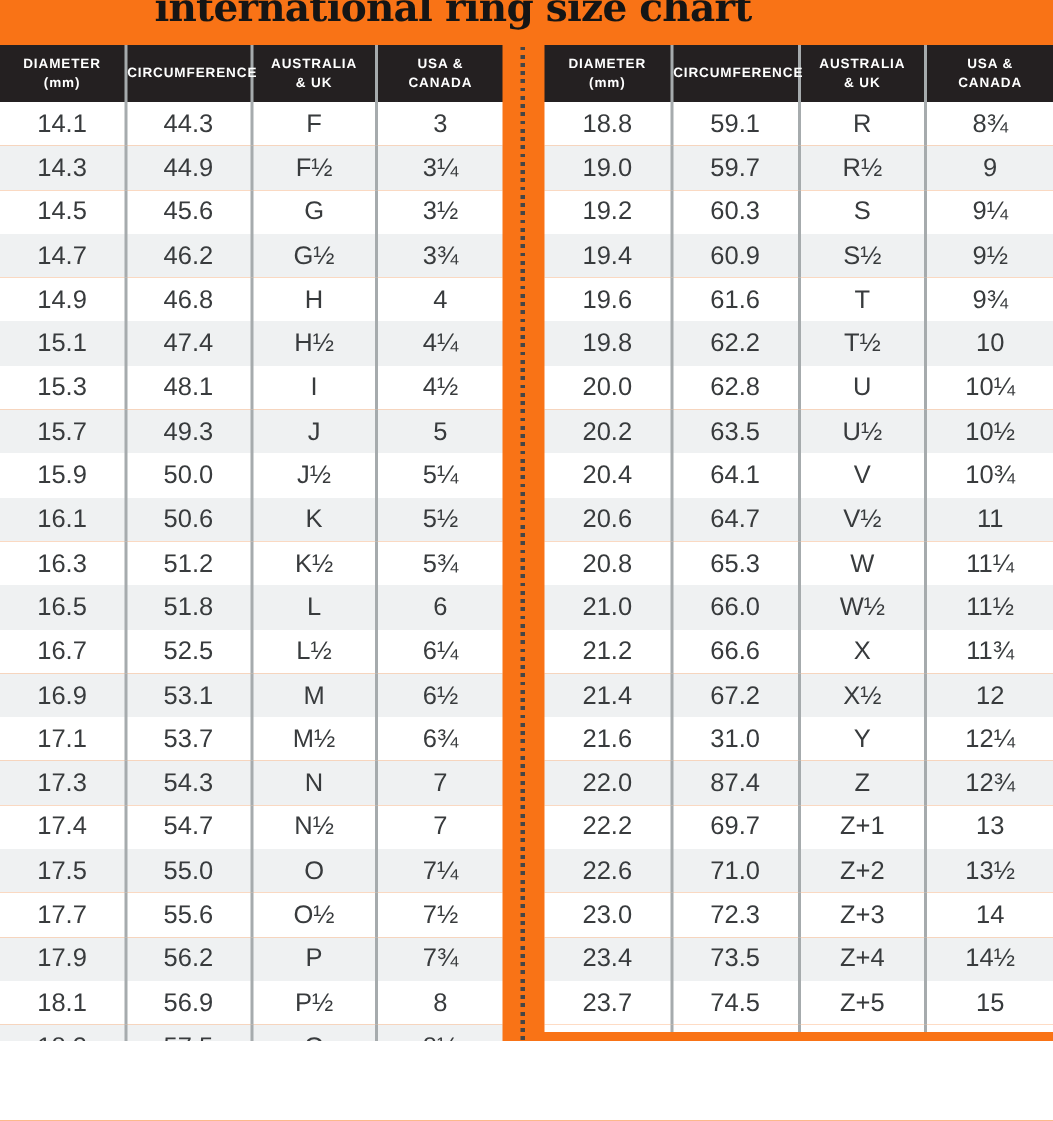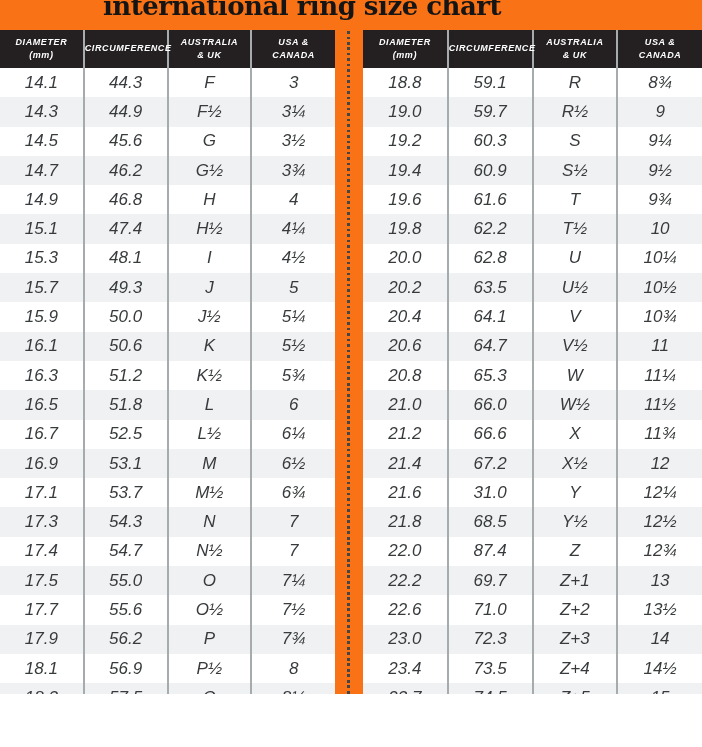--- a/index.html
+++ b/index.html
@@ -39,21 +39,20 @@
       var(--divider-dots, #454545) 0 2.5px,
       transparent 2.5px 5.5px
     );
   }
 
   table.size-table {
     position: absolute;
     top: 30px;
     border-collapse: collapse;
     table-layout: fixed;
-    font-style: italic;
   }
   table.size-table.t-left  { left: 0;     width: 335px; }
   table.size-table.t-right { left: 363px; width: 339px; }
 
   .size-table th {
     background: var(--header-bg, #242021);
     color: var(--header-text, #ffffff);
     height: 38px;
     padding: 0;
     font-size: 9px;
@@ -364,26 +363,20 @@
           <td>X½</td>
           <td>12</td>
         </tr>
         <tr>
           <td>21.6</td>
           <td>31.0</td>
           <td>Y</td>
           <td>12¼</td>
         </tr>
         <tr>
-          <td>21.8</td>
-          <td>68.5</td>
-          <td>Y½</td>
-          <td>12½</td>
-        </tr>
-        <tr>
           <td>22.0</td>
           <td>87.4</td>
           <td>Z</td>
           <td>12¾</td>
         </tr>
         <tr>
           <td>22.2</td>
           <td>69.7</td>
           <td>Z+1</td>
           <td>13</td>

